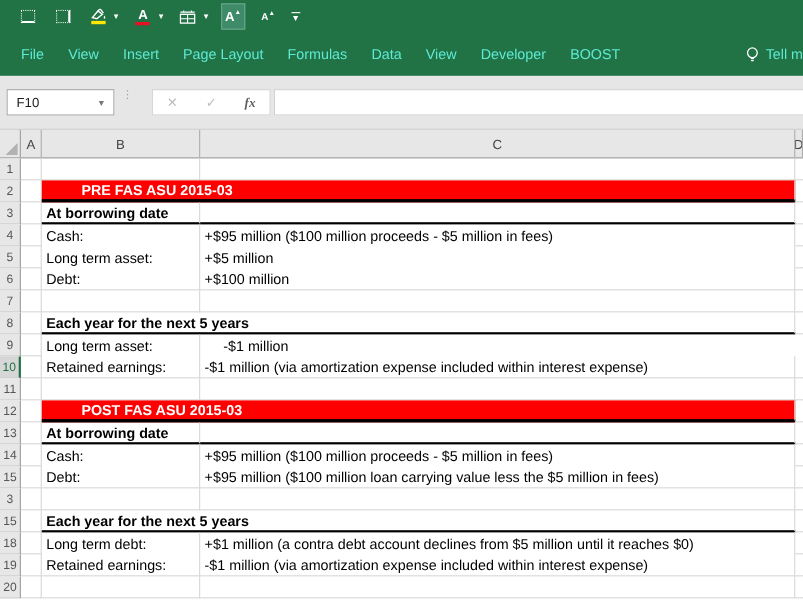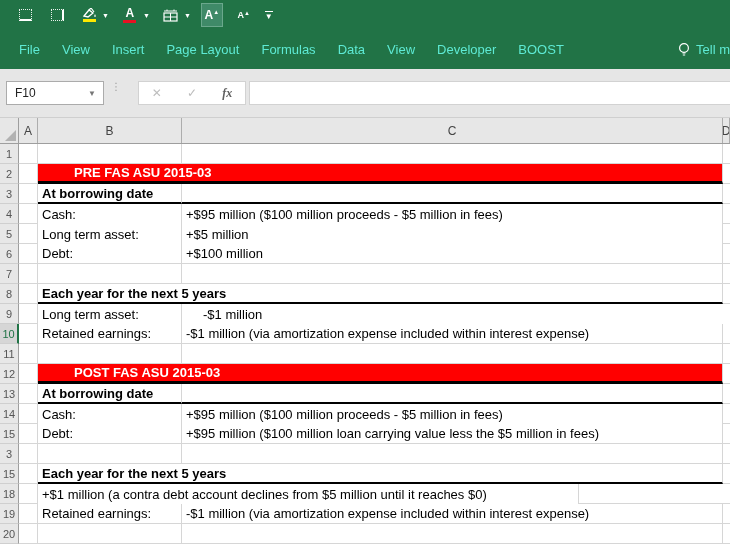--- a/index.html
+++ b/index.html
@@ -290,20 +290,21 @@
       </div>
       <div class="grid-row">
         <div class="row-h">15</div>
         <div class="cell v g" style="width: 19px;"></div>
         <div class="cell v bold spill medium" style="width: 685px;">Each year for the next 5 years</div>
         <div class="cell g" style="flex: 1 1 0%;"></div>
       </div>
       <div class="grid-row">
         <div class="row-h">18</div>
         <div class="cell v g" style="width: 19px;"></div>
+        <div class="cell v " style="width: 144px;">Long term debt:</div>
         <div class="cell v " style="width: 541px;">+$1 million (a contra debt account declines from $5 million until it reaches $0)</div>
         <div class="cell g" style="flex: 1 1 0%;"></div>
       </div>
       <div class="grid-row">
         <div class="row-h">19</div>
         <div class="cell v g" style="width: 19px;"></div>
         <div class="cell v g" style="width: 144px;">Retained earnings:</div>
         <div class="cell v g" style="width: 541px;">-$1 million (via amortization expense included within interest expense)</div>
         <div class="cell g" style="flex: 1 1 0%;"></div>
       </div>

